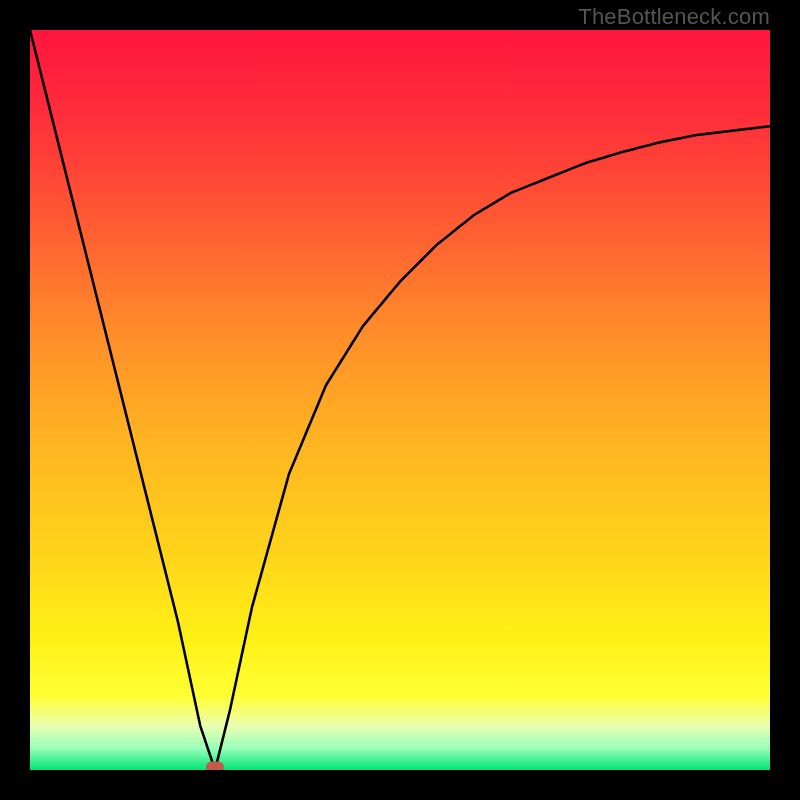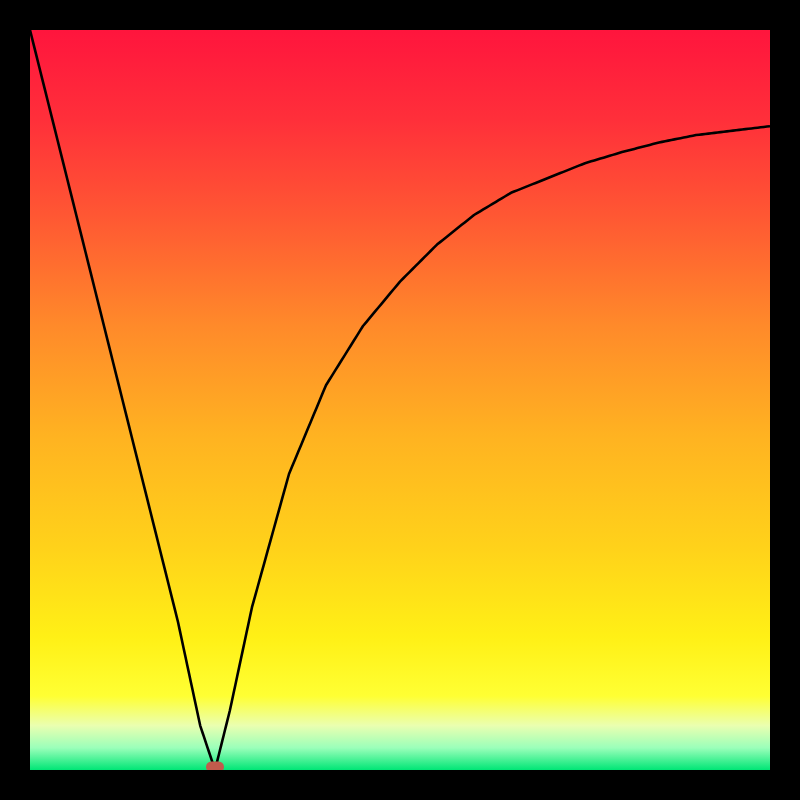--- a/index.html
+++ b/index.html
@@ -55,20 +55,21 @@
     background: #c15b4c;
     border-radius: 6px;
     transform: translate(-50%, -50%);
   }
 </style>
 </head>
 <body>
 
 <div class="frame">
 
+  <div class="watermark">TheBottleneck.com</div>
 
   <div class="plot-area">
 
     <svg class="gradient-bg" viewBox="0 0 100 100" preserveAspectRatio="none">
       <defs>
         <linearGradient id="bg-grad" x1="0" y1="0" x2="0" y2="1">
           <stop stop-color="#ff153d" offset="0"></stop>
           <stop stop-color="#ff2f3a" offset="0.12"></stop>
           <stop stop-color="#ff5733" offset="0.25"></stop>
           <stop stop-color="#ff8a2a" offset="0.4"></stop>

